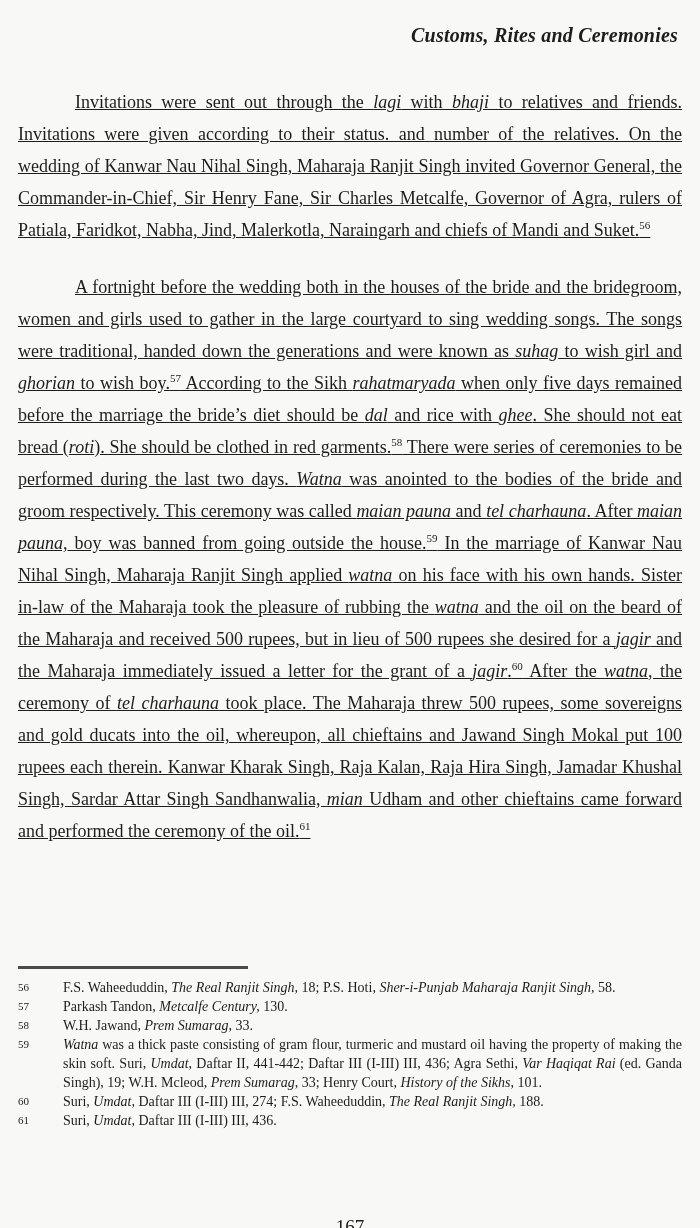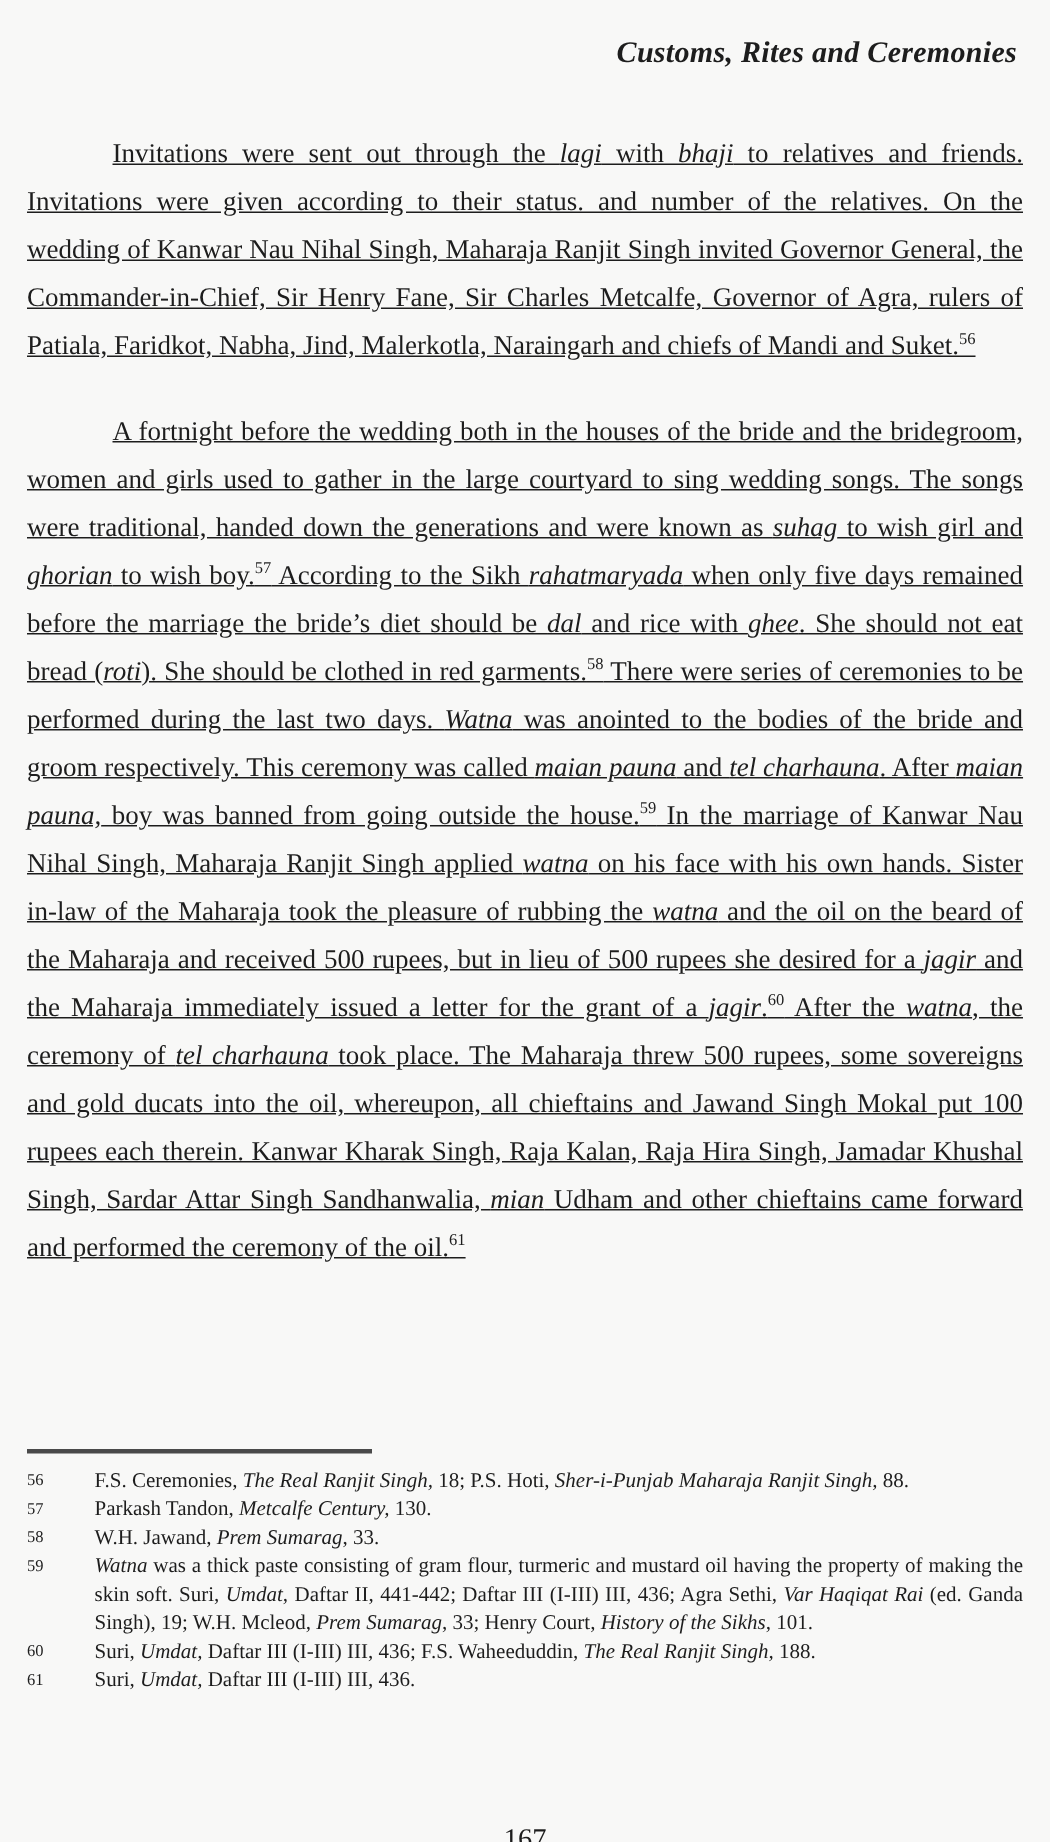--- a/index.html
+++ b/index.html
@@ -85,37 +85,37 @@
   <div class="body-text">
       <p><span>Invitations were sent out through the </span><em>lagi</em><span> with </span><em>bhaji</em><span> to relatives and friends. Invitations were given according to their status. and number of the relatives. On the wedding of Kanwar Nau Nihal Singh, Maharaja Ranjit Singh invited Governor General, the Commander-in-Chief, Sir Henry Fane, Sir Charles Metcalfe, Governor of Agra, rulers of Patiala, Faridkot, Nabha, Jind, Malerkotla, Naraingarh and chiefs of Mandi and Suket.</span><span class="sup">56</span></p>
       <p><span>A fortnight before the wedding both in the houses of the bride and the bridegroom, women and girls used to gather in the large courtyard to sing wedding songs. The songs were traditional, handed down the generations and were known as </span><em>suhag</em><span> to wish girl and </span><em>ghorian</em><span> to wish boy.</span><span class="sup">57</span><span> According to the Sikh </span><em>rahatmaryada</em><span> when only five days remained before the marriage the bride’s diet should be </span><em>dal</em><span> and rice with </span><em>ghee</em><span>. She should not eat bread (</span><em>roti</em><span>). She should be clothed in red garments.</span><span class="sup">58</span><span> There were series of ceremonies to be performed during the last two days. </span><em>Watna</em><span> was anointed to the bodies of the bride and groom respectively. This ceremony was called </span><em>maian pauna</em><span> and </span><em>tel charhauna</em><span>. After </span><em>maian pauna,</em><span> boy was banned from going outside the house.</span><span class="sup">59</span><span> In the marriage of Kanwar Nau Nihal Singh, Maharaja Ranjit Singh applied </span><em>watna</em><span> on his face with his own hands. Sister in-law of the Maharaja took the pleasure of rubbing the </span><em>watna</em><span> and the oil on the beard of the Maharaja and received 500 rupees, but in lieu of 500 rupees she desired for a </span><em>jagir</em><span> and the Maharaja immediately issued a letter for the grant of a </span><em>jagir</em><span>.</span><span class="sup">60</span><span> After the </span><em>watna</em><span>, the ceremony of </span><em>tel charhauna</em><span> took place. The Maharaja threw 500 rupees, some sovereigns and gold ducats into the oil, whereupon, all chieftains and Jawand Singh Mokal put 100 rupees each therein. Kanwar Kharak Singh, Raja Kalan, Raja Hira Singh, Jamadar Khushal Singh, Sardar Attar Singh Sandhanwalia, </span><em>mian</em><span> Udham and other chieftains came forward and performed the ceremony of the oil.</span><span class="sup">61</span></p>
     </div>
 
   <div class="footnotes">
     <div class="fn-rule"></div>
     <div>
         <div class="fn-row">
           <span class="fn-num">56</span>
-          <div class="fn-text"><span>F.S. Ceremonies, </span><em>The Real Ranjit Singh,</em><span> 18; P.S. Hoti, </span><em>Sher-i-Punjab Maharaja Ranjit Singh,</em><span> 88.</span></div>
+          <div class="fn-text"><span>F.S. Waheeduddin, </span><em>The Real Ranjit Singh,</em><span> 18; P.S. Hoti, </span><em>Sher-i-Punjab Maharaja Ranjit Singh,</em><span> 58.</span></div>
         </div>
         <div class="fn-row">
           <span class="fn-num">57</span>
           <div class="fn-text"><span>Parkash Tandon, </span><em>Metcalfe Century,</em><span> 130.</span></div>
         </div>
         <div class="fn-row">
           <span class="fn-num">58</span>
           <div class="fn-text"><span>W.H. Jawand, </span><em>Prem Sumarag</em><span>, 33.</span></div>
         </div>
         <div class="fn-row">
           <span class="fn-num">59</span>
           <div class="fn-text"><em>Watna</em><span> was a thick paste consisting of gram flour, turmeric and mustard oil having the property of making the skin soft. Suri, </span><em>Umdat</em><span>, Daftar II, 441-442; Daftar III (I-III) III, 436; Agra Sethi, </span><em>Var Haqiqat Rai</em><span> (ed. Ganda Singh), 19; W.H. Mcleod, </span><em>Prem Sumarag</em><span>, 33; Henry Court, </span><em>History of the Sikhs</em><span>, 101.</span></div>
         </div>
         <div class="fn-row">
           <span class="fn-num">60</span>
-          <div class="fn-text"><span>Suri, </span><em>Umdat,</em><span> Daftar III (I-III) III, 436; F.S. Waheeduddin, </span><em>The Real Ranjit Singh,</em><span> 188.</span></div>
+          <div class="fn-text"><span>Suri, </span><em>Umdat,</em><span> Daftar III (I-III) III, 274; F.S. Waheeduddin, </span><em>The Real Ranjit Singh,</em><span> 188.</span></div>
         </div>
         <div class="fn-row">
           <span class="fn-num">61</span>
           <div class="fn-text"><span>Suri, </span><em>Umdat,</em><span> Daftar III (I-III) III, 436.</span></div>
         </div>
       </div>
   </div>
 
   <div class="page-number">167</div>
 </div>

